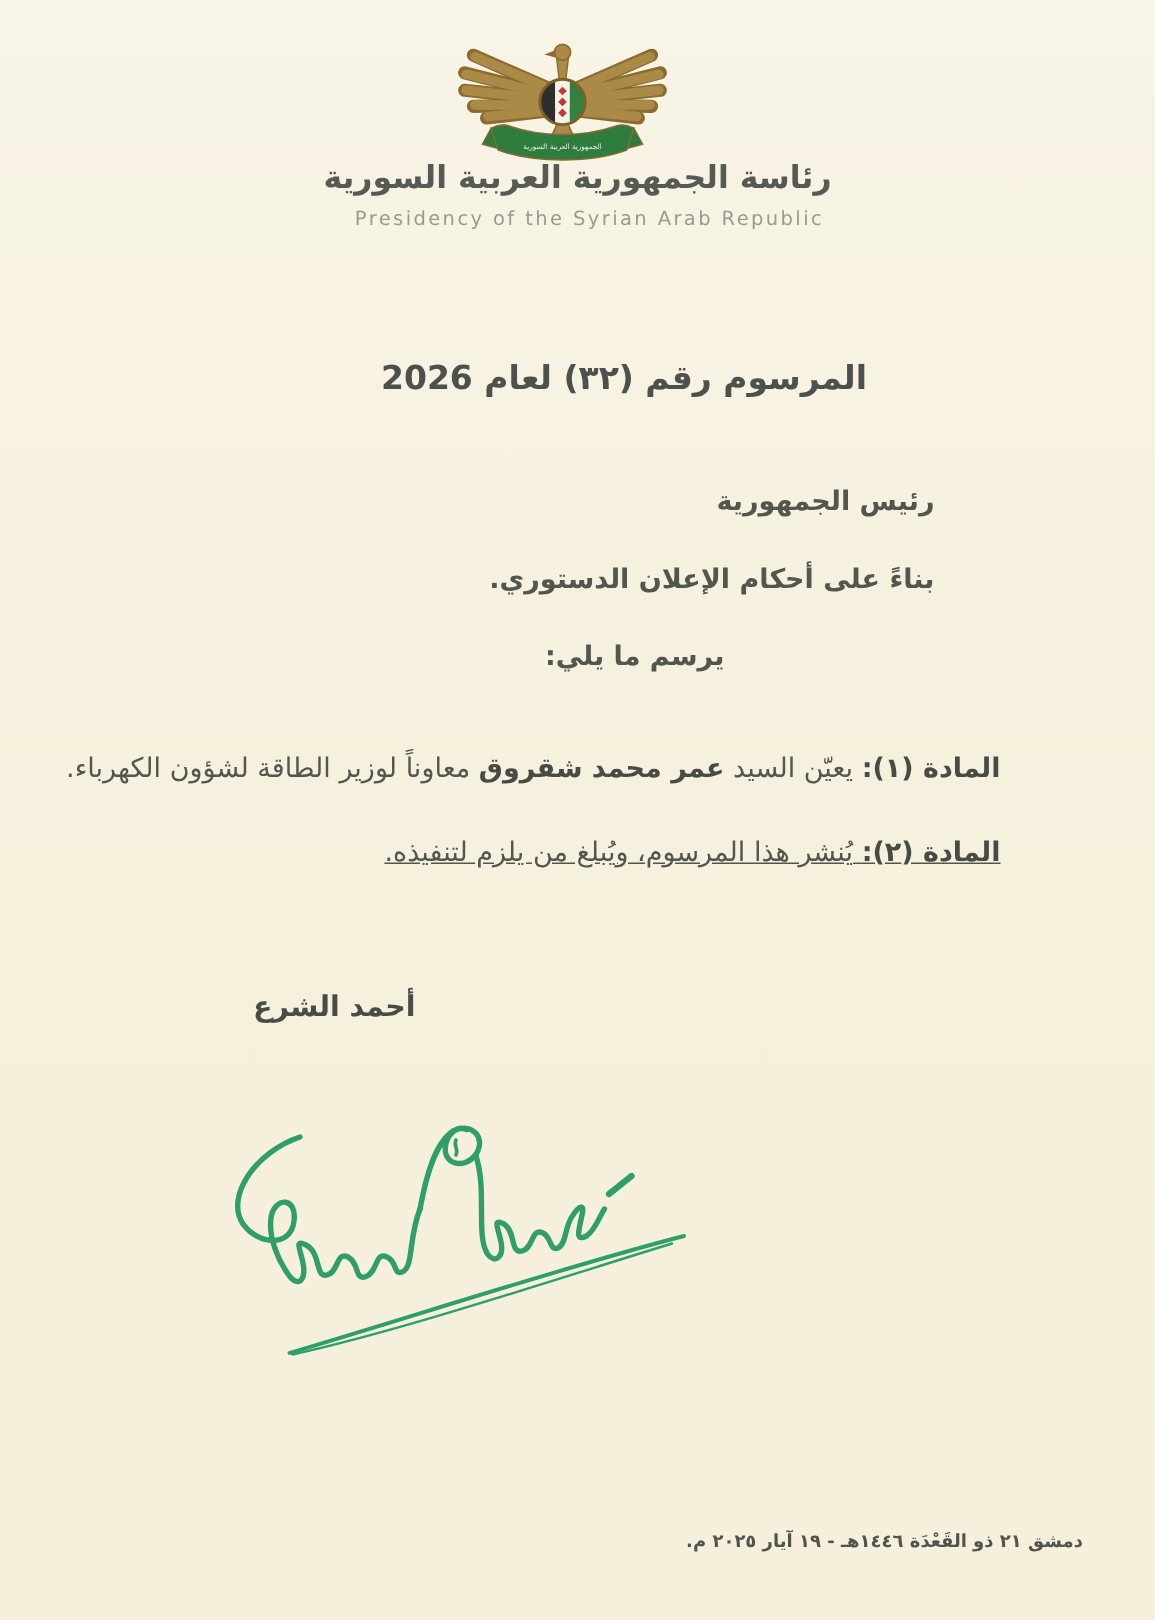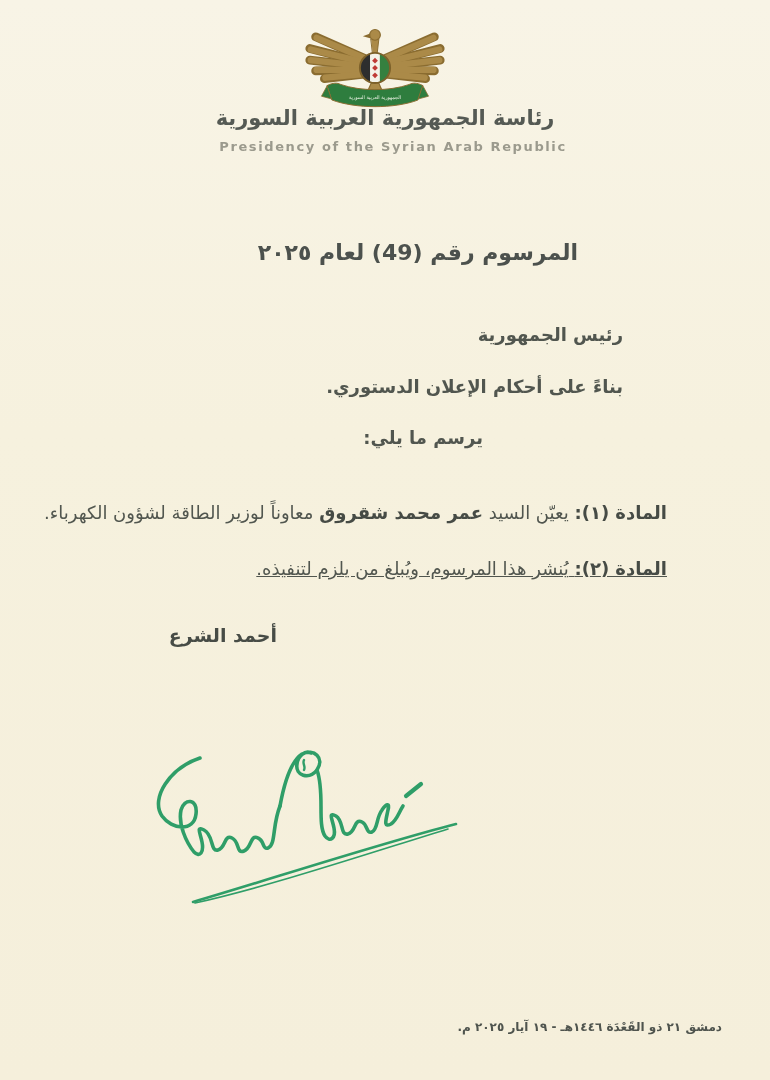--- a/index.html
+++ b/index.html
@@ -12,33 +12,33 @@
     position:relative;width:770px;height:1080px;overflow:hidden;
     background:linear-gradient(180deg,#f8f4e6 0%,#f6f1de 40%,#f5efdb 100%);
   }
   .abs{position:absolute;}
   .rtl{direction:rtl;unicode-bidi:embed;}
   .center{left:0;right:0;text-align:center;}
   .header-ar{
     top:106px;font-size:21px;font-weight:bold;color:#555a54;letter-spacing:0.5px;
   }
   .header-en{
-    top:139px;font-size:13px;color:#9b9a8d;letter-spacing:1.6px;font-weight:700;padding-left:16px;
+    top:139px;font-size:13px;color:#9b9a8d;letter-spacing:1.6px;font-weight:400;padding-left:16px;
   }
   .decree-title{
     top:240px;right:192px;font-size:22px;font-weight:bold;color:#4c514d;
   }
   .bodyline{font-size:18px;color:#51564f;line-height:1.35;}
   .b{font-weight:bold;color:#464b45;}
   .issuer{top:323px;right:147px;font-weight:bold;}
   .basis{top:375px;right:147px;font-weight:bold;}
   .preamble{top:426px;right:287px;font-weight:bold;}
   .article1{top:501px;right:103px;white-space:nowrap;}
   .article2{top:557px;right:103px;text-decoration:underline;}
-  .signer-name{top:624px;right:493px;font-size:19px;font-weight:bold;color:#474c46;white-space:nowrap;margin-left:10px;}
+  .signer-name{top:660px;right:493px;font-size:19px;font-weight:bold;color:#474c46;white-space:nowrap;margin-left:10px;}
   .signer-title{top:691px;right:400px;font-size:17px;color:#53584f;white-space:nowrap;}
   .dateline{top:1020px;right:48px;font-size:12px;font-weight:bold;color:#4f544e;}
   .emblem{left:302px;top:22px;}
   .signature{left:138px;top:740px;}
 </style>
 </head>
 <body>
 
 <div class="page">
 
@@ -110,21 +110,21 @@
         <rect x="72.9" y="43.9" width="4.2" height="4.2" transform="rotate(45 75 46)" fill="#bf3a36"></rect>
         <rect x="72.9" y="51.4" width="4.2" height="4.2" transform="rotate(45 75 53.5)" fill="#bf3a36"></rect>
       </g>
       <circle cx="75" cy="46" r="15.5" fill="none" stroke="#7d612a" stroke-width="2"></circle>
     </g>
   </svg>
 
   <div class="abs center header-ar rtl">رئاسة الجمهورية العربية السورية</div>
   <div class="abs center header-en">Presidency of the Syrian Arab Republic</div>
 
-  <div class="abs decree-title rtl">المرسوم رقم (49) لعام ٢٠٢٥</div>
+  <div class="abs decree-title rtl">المرسوم رقم (٣٢) لعام 2026</div>
 
   <div class="abs bodyline basis rtl">بناءً على أحكام الإعلان الدستوري.</div>
   <div class="abs bodyline issuer rtl">رئيس الجمهورية</div>
   <div class="abs bodyline preamble rtl">يرسم ما يلي:</div>
 
   <div class="abs bodyline article1 rtl">
     <span class="b">المادة (١):</span>
     <span>يعيّن السيد</span>
     <span class="b">عمر محمد شقروق</span>
     <span>معاوناً لوزير الطاقة لشؤون الكهرباء.</span>

